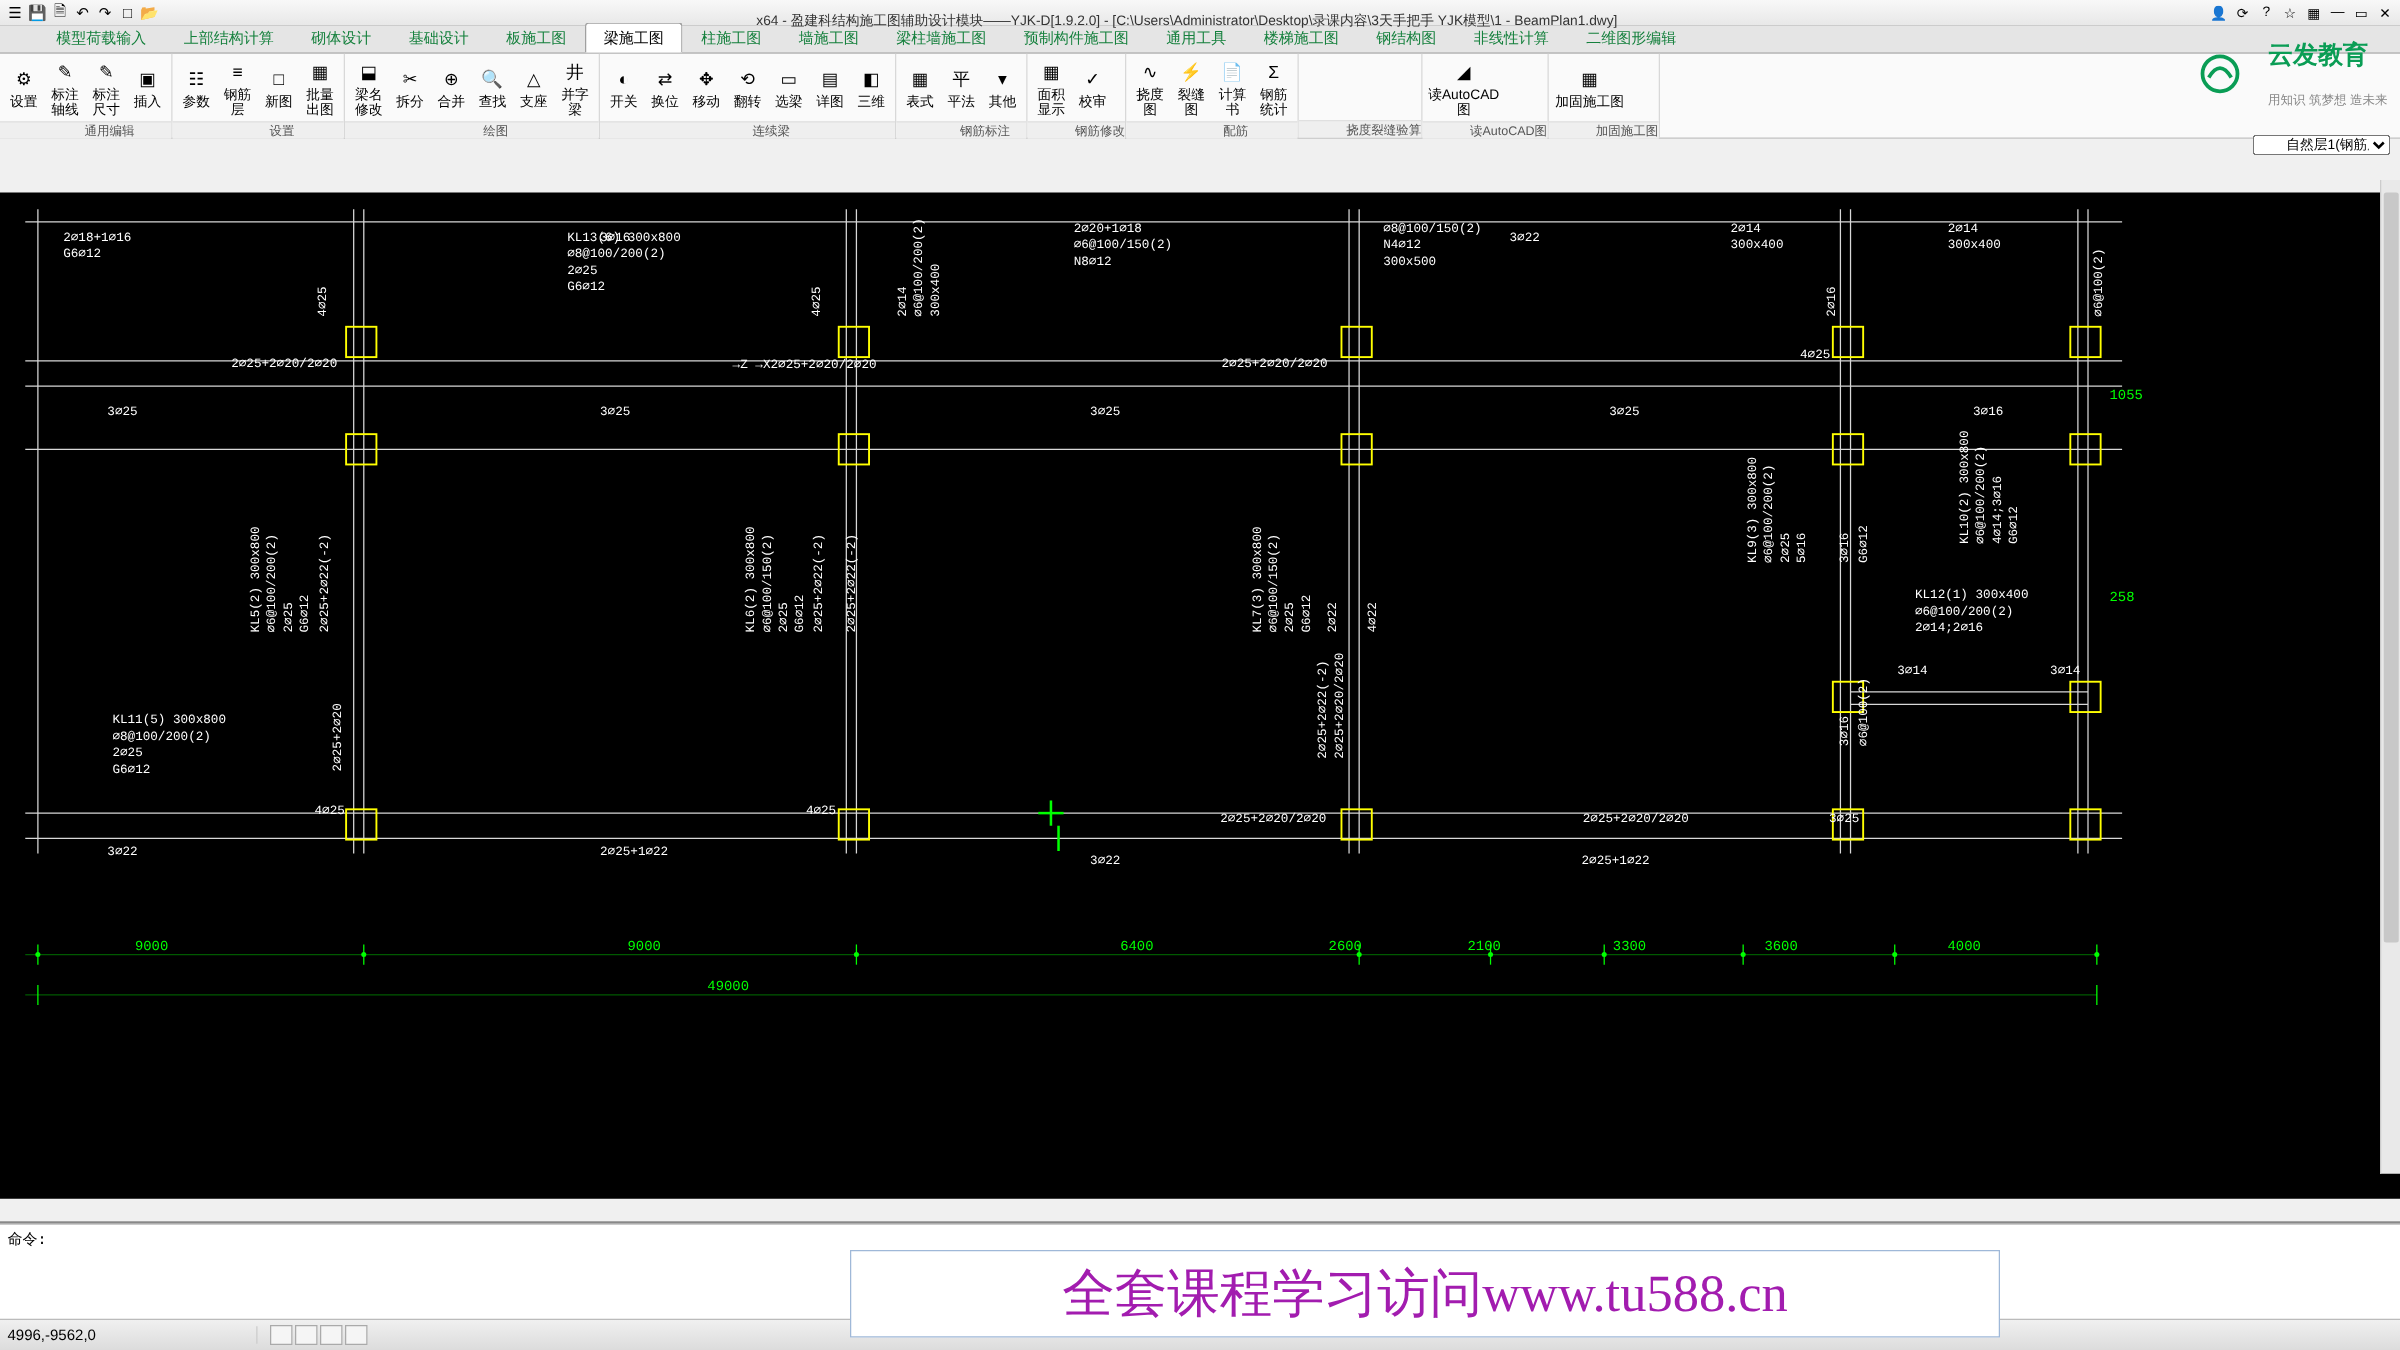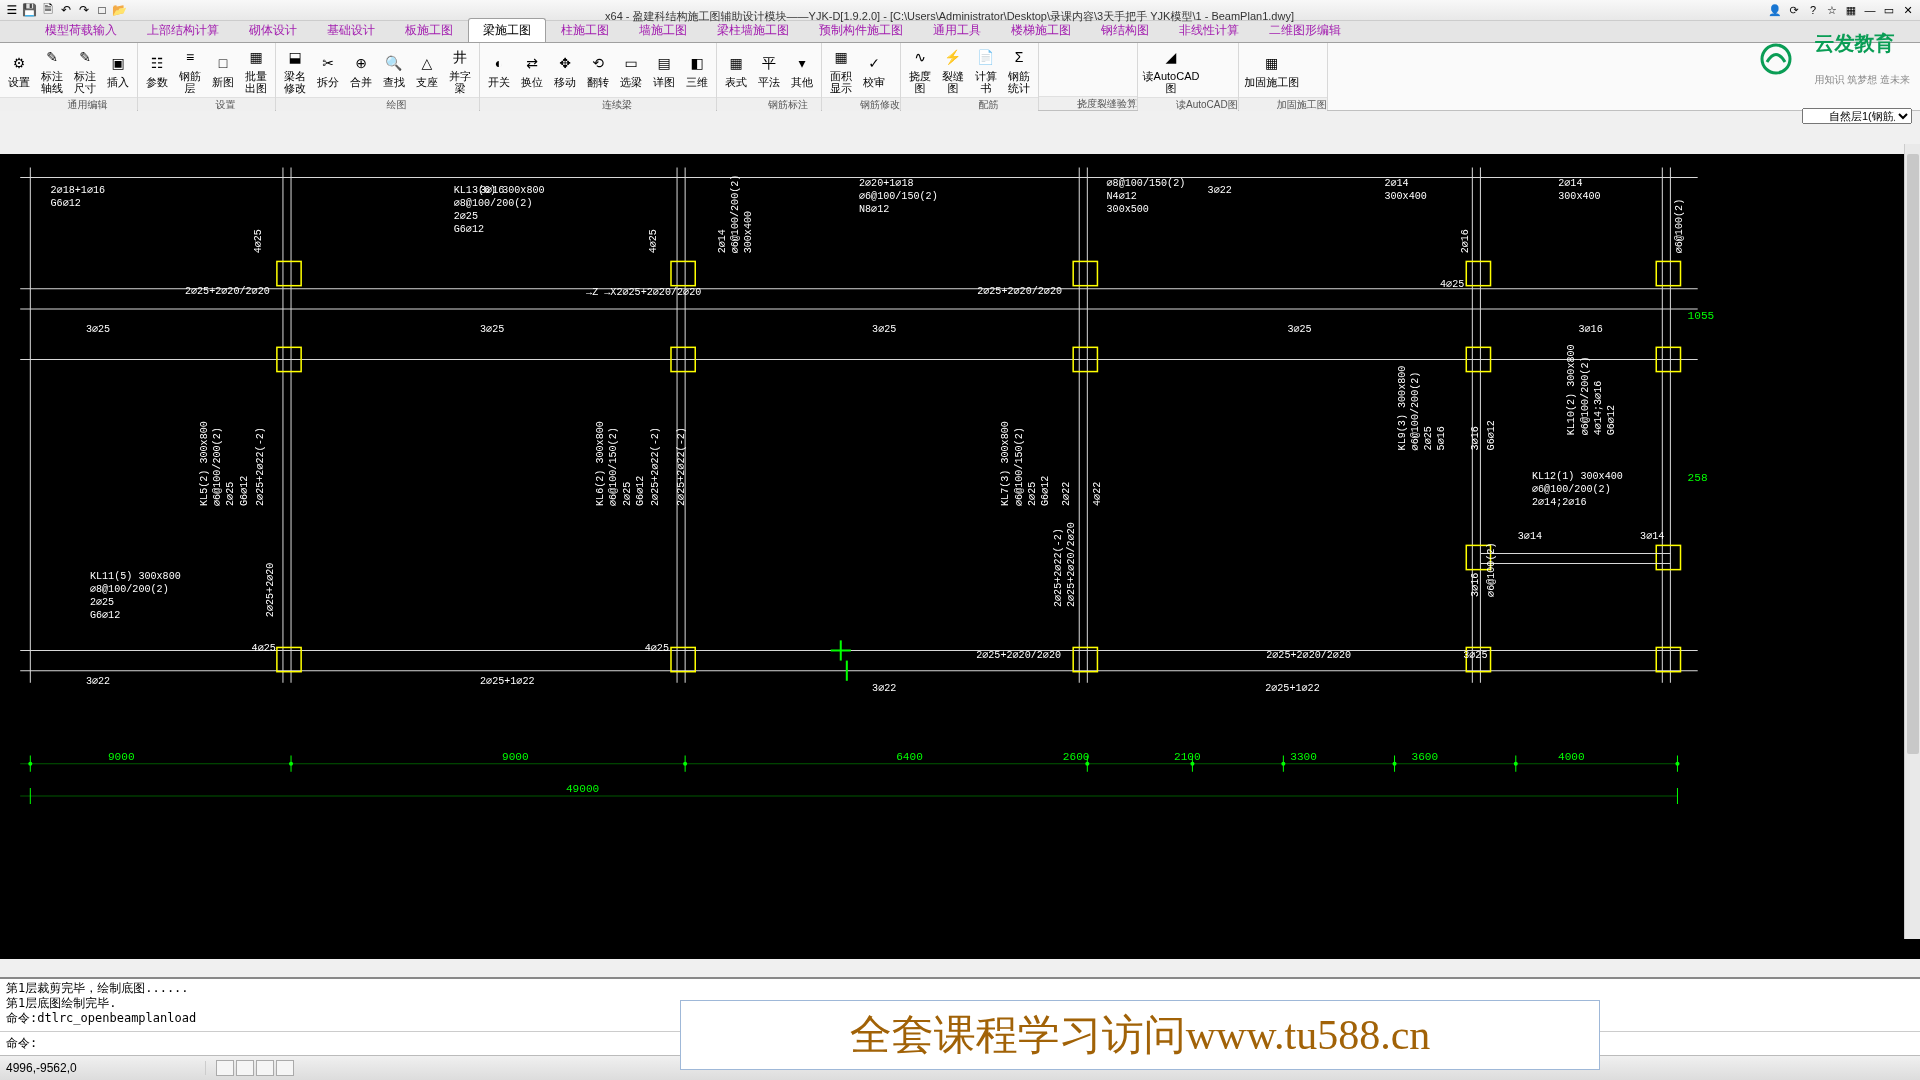--- a/index.html
+++ b/index.html
@@ -8,21 +8,21 @@
 
 .titlebar { height: 21px; background: linear-gradient(#f8f8f8,#e8e8e8); display: flex; align-items: center; border-bottom: 1px solid #ccc; }
 .titlebar .qat { display: flex; gap: 2px; padding: 0 4px; }
 .titlebar .qat span { width: 16px; height: 16px; display: inline-flex; align-items: center; justify-content: center; font-size: 12px; cursor: pointer; }
 .titlebar .title { flex: 1; text-align: center; font-size: 11px; color: #333; margin-top: 13px; }
 .titlebar .wincontrols { display: flex; gap: 3px; padding-right: 4px; }
 .titlebar .wincontrols span { width: 16px; height: 14px; font-size: 11px; cursor: pointer; display:inline-flex;align-items:center;justify-content:center;}
 
 
 .tabstrip { height: 22px; background: #e5e5e5; display: flex; align-items: flex-end; border-bottom: 1px solid #a0a0a0; padding-left: 30px; }
-.tab { padding: 3px 14px; font-size: 12px; color: #a21caf; cursor: pointer; border: 1px solid transparent; border-bottom: none; }
+.tab { padding: 3px 14px; font-size: 12px; color: #15803d; cursor: pointer; border: 1px solid transparent; border-bottom: none; }
 .tab.active { background: #fff; border-color: #a0a0a0; color: #000; border-radius: 3px 3px 0 0; }
 
 
 .ribbon { height: 68px; background: #fafafa; display: flex; border-bottom: 1px solid #c0c0c0; }
 .ribgroup { border-right: 1px solid #d8d8d8; display: flex; flex-direction: column; }
 .ribgroup .items { flex: 1; display: flex; align-items: center; padding: 2px 3px; gap: 1px; }
 .ribgroup .glabel { height: 14px; text-align: center; font-size: 10px; color: #555; background: #efefef; border-top: 1px solid #e0e0e0; padding-left: 38px; }
 .rbtn { display: flex; flex-direction: column; align-items: center; justify-content: center; width: 32px; height: 50px; cursor: pointer; font-size: 11px; line-height: 12px; text-align: center; }
 .rbtn .ricon { width: 22px; height: 22px; margin-bottom: 2px; display: flex; align-items: center; justify-content: center; font-size: 14px; }
 .rbtn.wide { width: 60px; }
@@ -52,21 +52,21 @@
 .toolbar-overlay { position: absolute; bottom: 76px; left: 680px; height:20px; display:flex; gap:6px; align-items:center; padding:0 8px; background:#f4f4f4; border:1px solid #ccc; border-bottom:none;}
 .toolbar-overlay span{width:18px;height:16px;font-size:13px;color:#555;display:inline-flex;align-items:center;justify-content:center;}
 
 
 .status { position: absolute; bottom: 0; left: 0; right: 0; height: 25px; background: linear-gradient(#f0f0f0,#dcdcdc); border-top: 1px solid #bbb; display: flex; align-items: center; padding: 0 6px; font-size: 12px; }
 .status .coords { width: 200px; border-right:1px solid #ccc; padding-right:1px;}
 .status .toggles { display: flex; gap: 2px; margin-left: 10px;}
 .status .toggles span { width: 18px; height: 16px; border: 1px solid #aaa; background: #f5f5f5; display: inline-block; }
 
 
-.banner { position: absolute; bottom: 10px; left: 680px; width: 920px; height: 70px; background: #fff; border: 1px solid #9fb8d8; display: flex; align-items: center; justify-content: center; font-size: 42px; font-family: "Microsoft YaHei"; color: #a16207; z-index: 50; }
+.banner { position: absolute; bottom: 10px; left: 680px; width: 920px; height: 70px; background: #fff; border: 1px solid #9fb8d8; display: flex; align-items: center; justify-content: center; font-size: 42px; font-family: "Microsoft YaHei"; color: #a21caf; z-index: 50; }
 
 .scroll-v { position:absolute; top:144px; right:0; width:16px; height:795px; background:#e9e9e9; border-left:1px solid #ccc;}
 .scroll-v .thumb{ position:absolute; left:2px; width:12px; top:10px; height:600px; background:#c8c8c8; border-radius:2px;}
 </style>
 </head>
 <body>
 
 <div class="titlebar">
   <div class="qat">
     <span>☰</span>
@@ -474,25 +474,20 @@
     <span>⟳</span>
   <span>▭</span>
     <span>A</span>
   <span>✎</span>
     <span>▦</span>
   <span>☰</span>
     <span>⊞</span>
 </div>
 
 <div class="cmdarea">
-  <div class="cmd-hist" id="cmdhist">
-      <div>第1层裁剪完毕，绘制底图......</div>
-      <div>第1层底图绘制完毕.</div>
-      <div>命令:dtlrc_openbeamplanload</div>
-    </div>
   <div class="cmd-line">命令:</div>
 </div>
 
 <div class="status">
   <div class="coords">4996,-9562,0</div>
   <div class="toggles">
     <span></span>
     <span></span>
     <span></span>
     <span></span>

